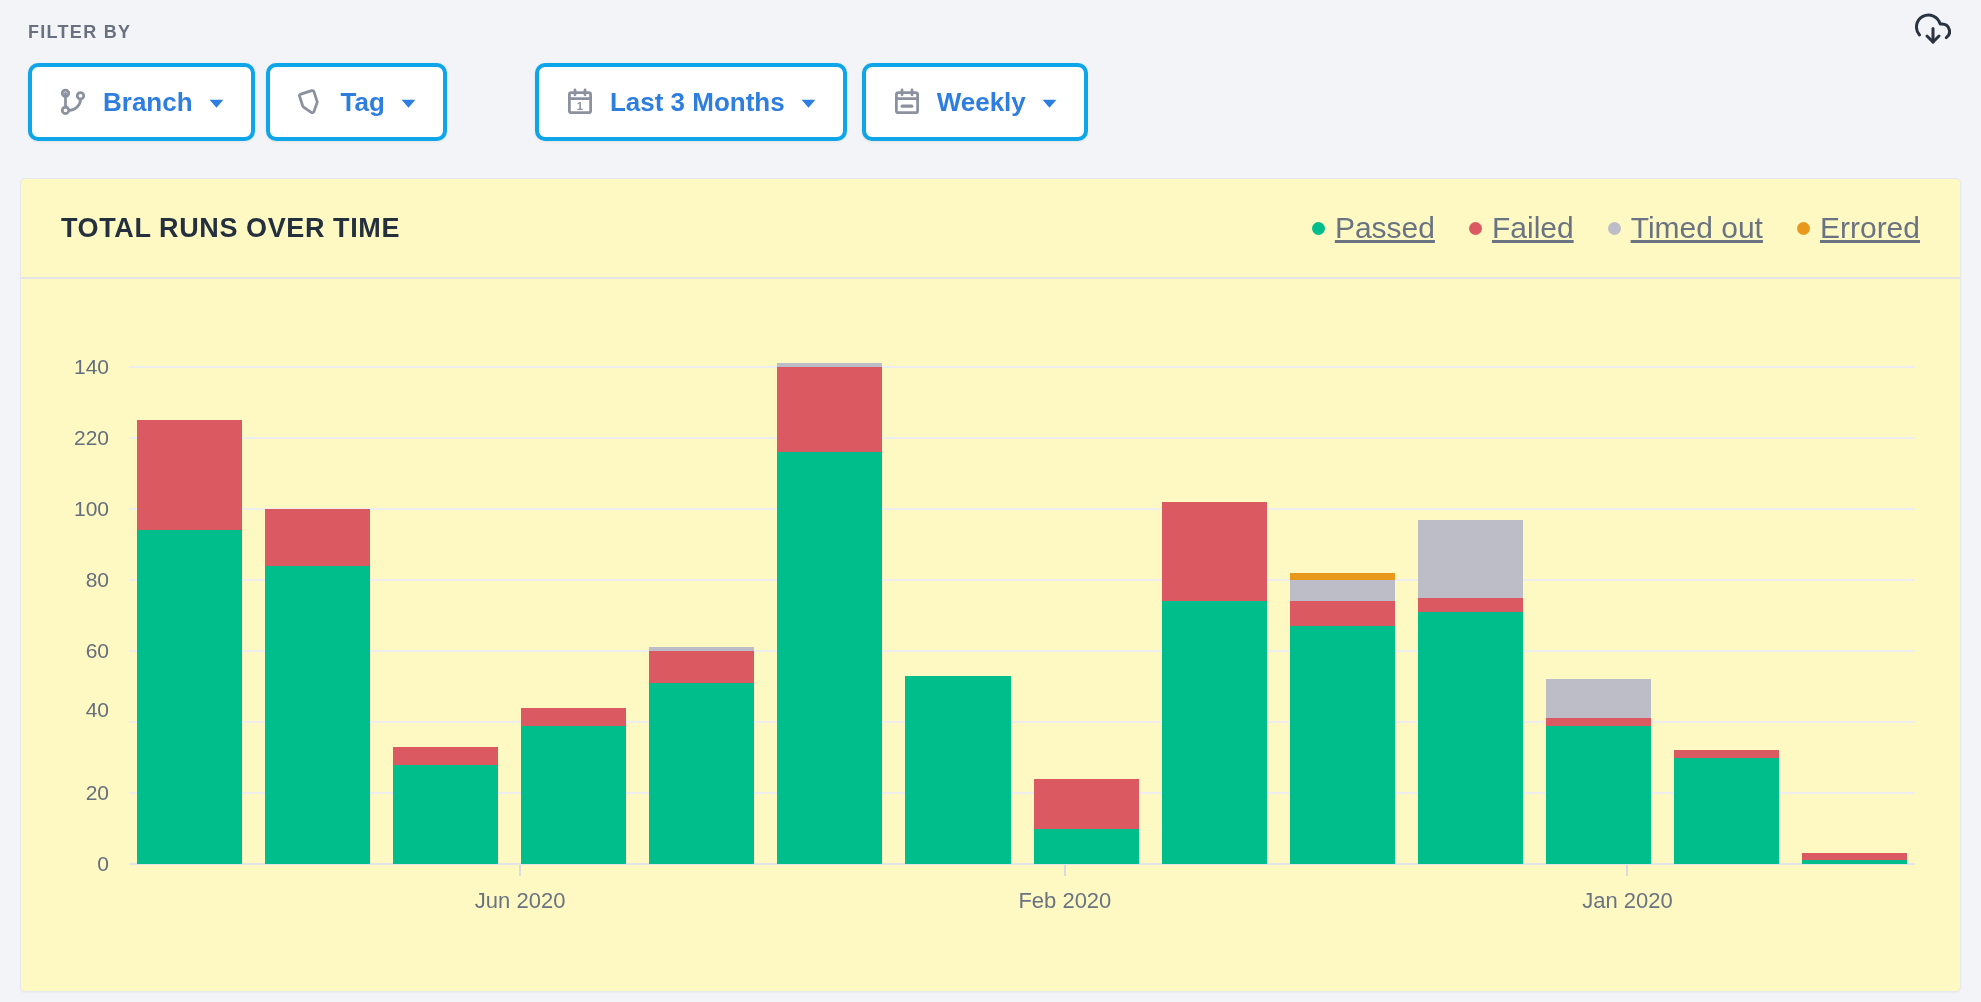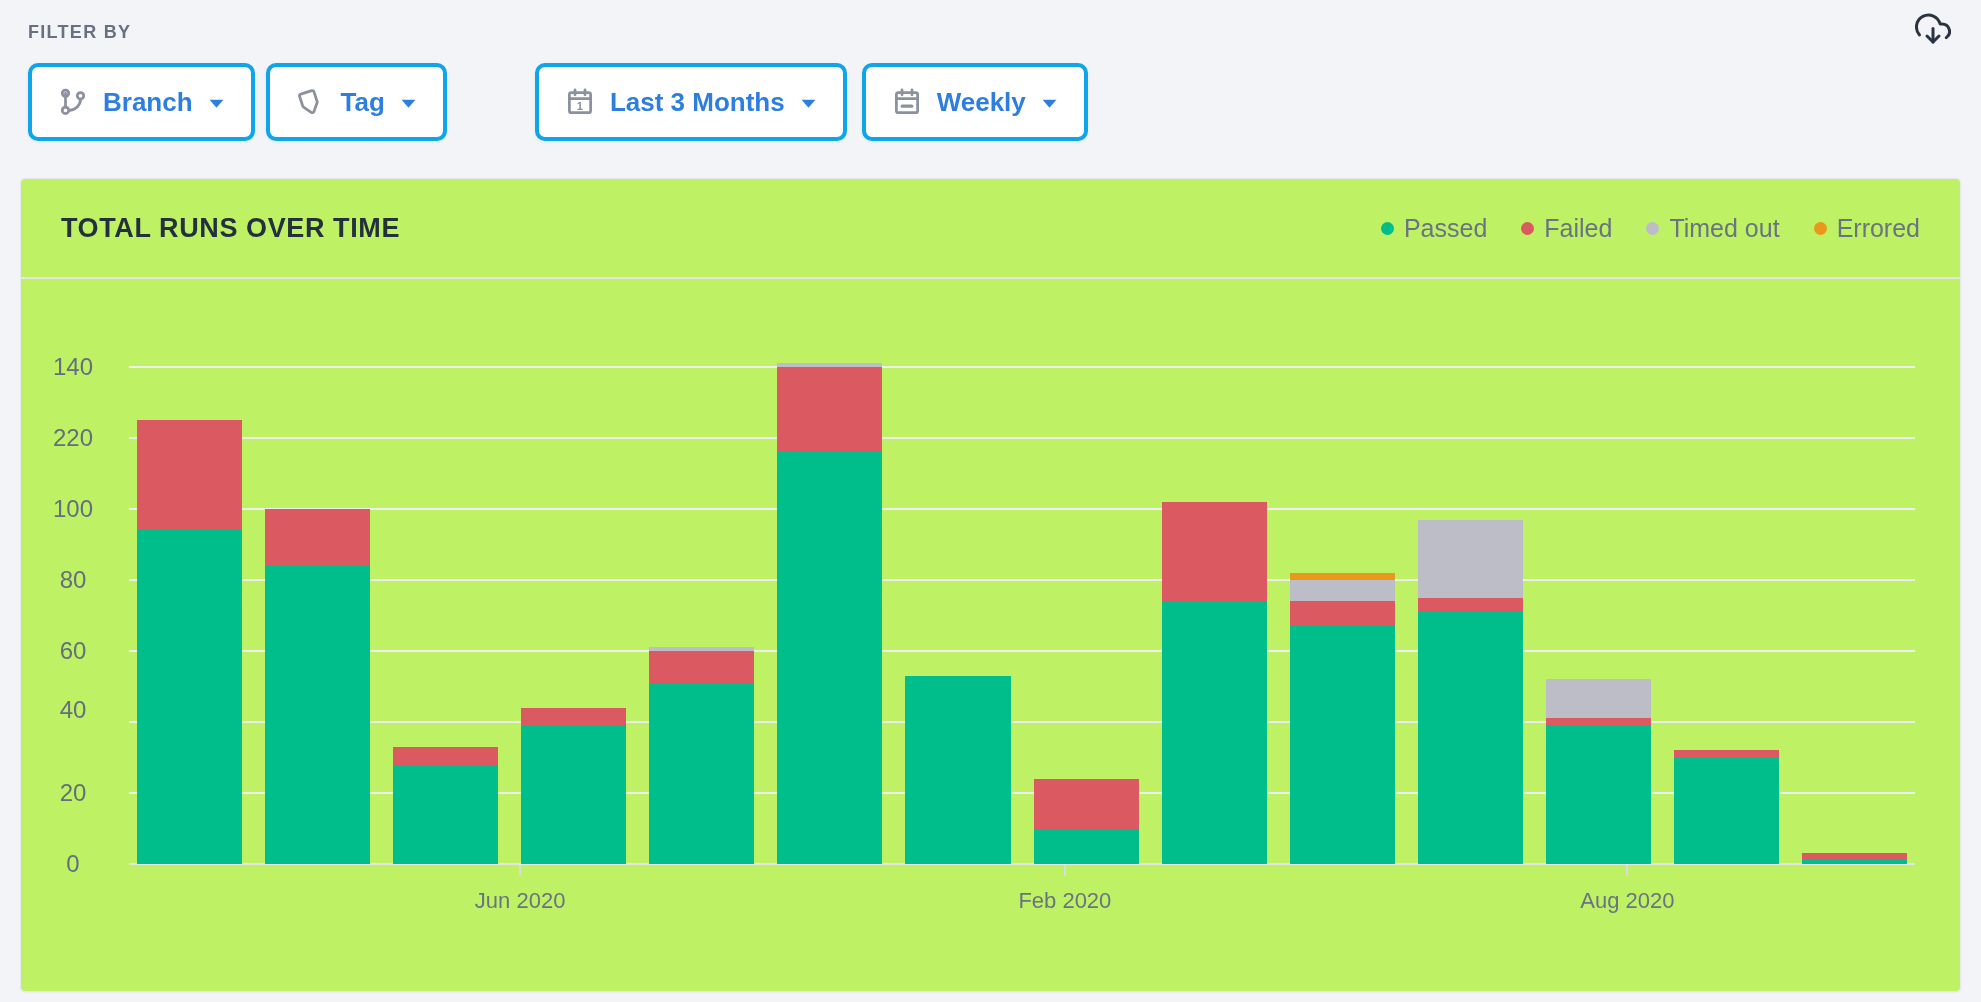--- a/index.html
+++ b/index.html
@@ -41,46 +41,46 @@
   }
   .filter-btn .f-icon { color:#8B919E; display:flex; }
   .filter-btn .caret { color:#2E7EE0; display:flex; margin-top:3px; }
   .gap-sm { width:11px; flex:none; }
   .gap-lg { width:88px; flex:none; }
   .gap-md { width:15px; flex:none; }
 
   
   .card {
     position:absolute; left:20px; right:20px; top:178px; bottom:10px;
-    background:#bef264; border:1px solid #E7E8EC; border-radius:5px;
+    background:#fef9c3; border:1px solid #E7E8EC; border-radius:5px;
     box-shadow:0 1px 2px rgba(30,35,50,0.04);
   }
   .card-header {
     height:100px; padding:0 40px 0 40px;
     display:flex; align-items:center; justify-content:space-between;
     border-bottom:2px solid #E3E4E8;
   }
   .card-title {
     font-size:27px; font-weight:bold; letter-spacing:0.6px; color:#25303F;
   }
   .legend { display:flex; align-items:center; gap:34px; }
   .legend-item { display:flex; align-items:center; gap:10px; }
   .legend-dot { width:13px; height:13px; border-radius:50%; }
-  .legend-label { font-size:25px; color:#6A7382; }
+  .legend-label { font-size:30px; color:#6A7382;text-decoration:underline; }
 
   
   .chart-section { position:relative; height:calc(100% - 102px); }
   .plot { position:absolute; left:108px; right:45px; top:88px; height:497px; }
   .gridline {
     position:absolute; left:0; right:0; height:2px; background:#EEEEF1;
   }
   .gridline.baseline { background:#E3E4E8; }
   .y-label {
-    position:absolute; left:-92px; width:72px; text-align:center;
-    font-size:24px; color:#646E7D; transform:translateY(50%);
+    position:absolute; left:-92px; width:72px; text-align:right;
+    font-size:21px; color:#646E7D; transform:translateY(50%);
   }
   .bars {
     position:absolute; left:0; right:0; top:0; bottom:0;
     display:flex; align-items:flex-end; gap:23px; padding:0 8px;
   }
   .bar {
     flex:1; display:flex; flex-direction:column-reverse;
   }
   .bar-seg { width:100%; }
   .x-tick {
@@ -280,18 +280,18 @@
             <div class="bar">
               <div class="bar-seg" style="height: 3.55px; background: rgb(0, 190, 140);"></div>
               <div class="bar-seg" style="height: 7.1px; background: rgb(219, 90, 98);"></div>
             </div>
           </div>
           <div class="x-tick" style="left: 21.9%;"></div>
           <div class="x-label" style="left: 21.9%;">Jun 2020</div>
           <div class="x-tick" style="left: 52.4%;"></div>
           <div class="x-label" style="left: 52.4%;">Feb 2020</div>
           <div class="x-tick" style="left: 83.9%;"></div>
-          <div class="x-label" style="left: 83.9%;">Aug 2020</div>
+          <div class="x-label" style="left: 83.9%;">Jan 2020</div>
         </div>
     </div>
   </div>
 
 </div>
 
 </body></html>

